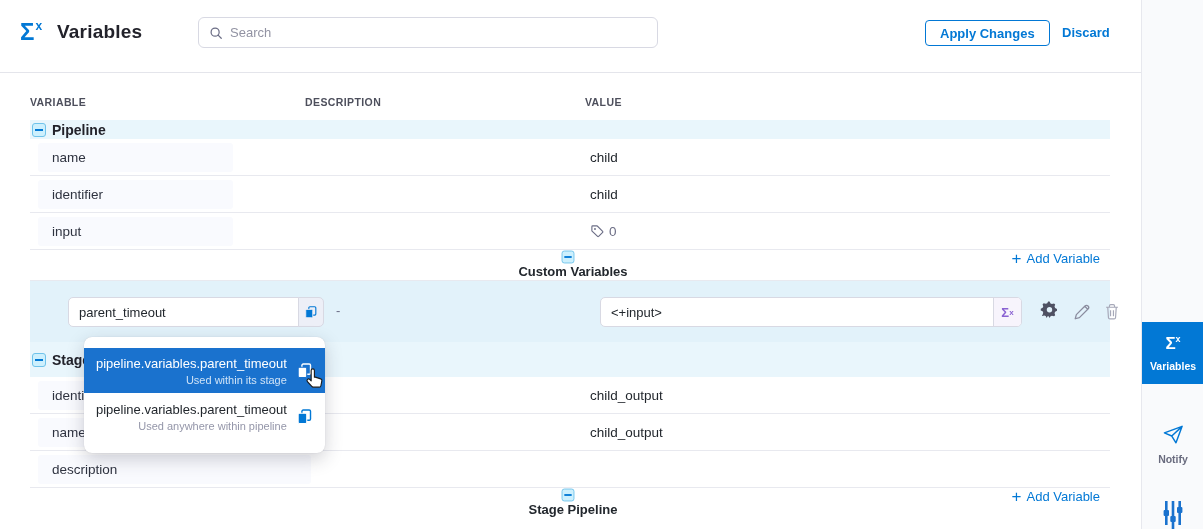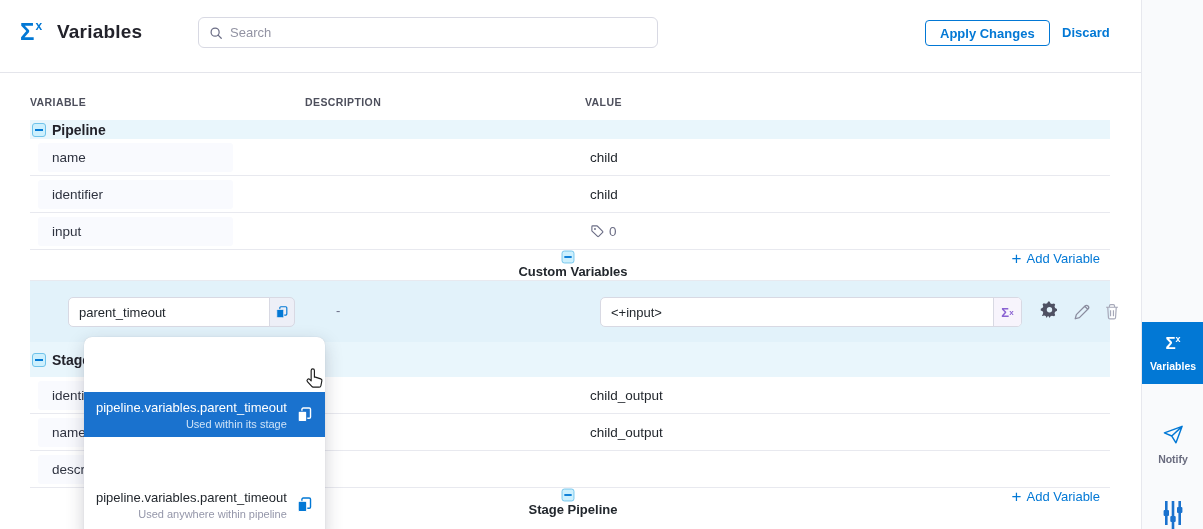--- a/index.html
+++ b/index.html
@@ -50,33 +50,33 @@
   .tags-val { color: #6b6d85; font-weight: normal; display: flex; align-items: center; gap: 4px; }
 
   .subhead-row { height: 31px; flex-direction: column; }
   .subhead-title { font-size: 13px; font-weight: bold; color: #22272d; margin-left: 22px; }
   .add-var { position: absolute; right: 10px; color: #0278d5; font-size: 13px; font-weight: 500; cursor: pointer; display: flex; align-items: center; gap: 5px; background: none; border: none; font-family: inherit; }
   .add-var .plus { font-size: 17px; font-weight: 500; line-height: 1; }
 
   
   .custom-row { height: 61px; background: #e2f2fa; position: relative; }
   .name-group { position: absolute; left: 38px; top: 16px; display: flex; }
-  .name-input { width: 202px; height: 30px; border: 1px solid #d8d9e3; border-radius: 5px 0 0 5px; padding: 2px 10px; font-size: 13px; color: #22272d; font-family: inherit; background: #fff; outline: none; }
+  .name-input { width: 231px; height: 30px; border: 1px solid #d8d9e3; border-radius: 5px 0 0 5px; padding: 2px 10px; font-size: 13px; color: #22272d; font-family: inherit; background: #fff; outline: none; }
   .copy-chip { width: 26px; height: 30px; margin-left: -1px; background: #edeff7; border: 1px solid #d8d9e3; border-radius: 0 5px 5px 0; display: flex; align-items: center; justify-content: center; cursor: pointer; }
   .desc-dash { position: absolute; left: 306px; top: 22px; font-size: 13px; color: #6b6d85; }
   .value-group { position: absolute; left: 570px; top: 16px; width: 422px; height: 30px; display: flex; border: 1px solid #d8d9e3; border-radius: 5px; background: #fff; overflow: hidden; }
   .value-input { flex: 1; border: none; outline: none; padding: 0 10px; font-size: 13px; color: #22272d; font-family: inherit; background: transparent; }
   .sigma-chip { width: 28px; border-left: 1px solid #d8d9e3; background: #f7f4fc; display: flex; align-items: center; justify-content: center; color: #8a63d2; font-weight: bold; cursor: pointer; }
   .sigma-chip .s { font-size: 13px; } .sigma-chip .x { font-size: 8px; vertical-align: 5px; }
   .row-action { position: absolute; top: 22px; cursor: pointer; background: none; border: none; padding: 0; line-height: 0; }
   .act-gear { left: 1010px; top: 20px; } .act-pencil { left: 1043px; } .act-trash { left: 1074px; }
 
   
   .dropdown { position: absolute; left: 84px; top: 337px; width: 241px; background: #fff; border-radius: 8px; box-shadow: 0 6px 18px rgba(40,41,61,.22), 0 0 1px rgba(40,41,61,.2); padding: 11px 0 13px 0; z-index: 50; }
-  .dd-item { display: flex; align-items: center; justify-content: flex-end; gap: 9px; padding: 6px 12px; cursor: pointer; margin-top: 44px; }
+  .dd-item { display: flex; align-items: center; justify-content: flex-end; gap: 9px; padding: 6px 12px; cursor: pointer; }
   .dd-item .txt { text-align: right; }
   .dd-path { font-size: 13px; font-weight: 500; }
   .dd-scope { font-size: 11px; margin-top: 3px; }
   .dd-selected { background: #1a72ce; height: 45px; }
   .dd-selected .dd-path { color: #fff; }
   .dd-selected .dd-scope { color: #cfe3f7; }
   .dd-plain { height: 47px; }
   .dd-plain .dd-path { color: #22272d; }
   .dd-plain .dd-scope { color: #9496a9; }
 

